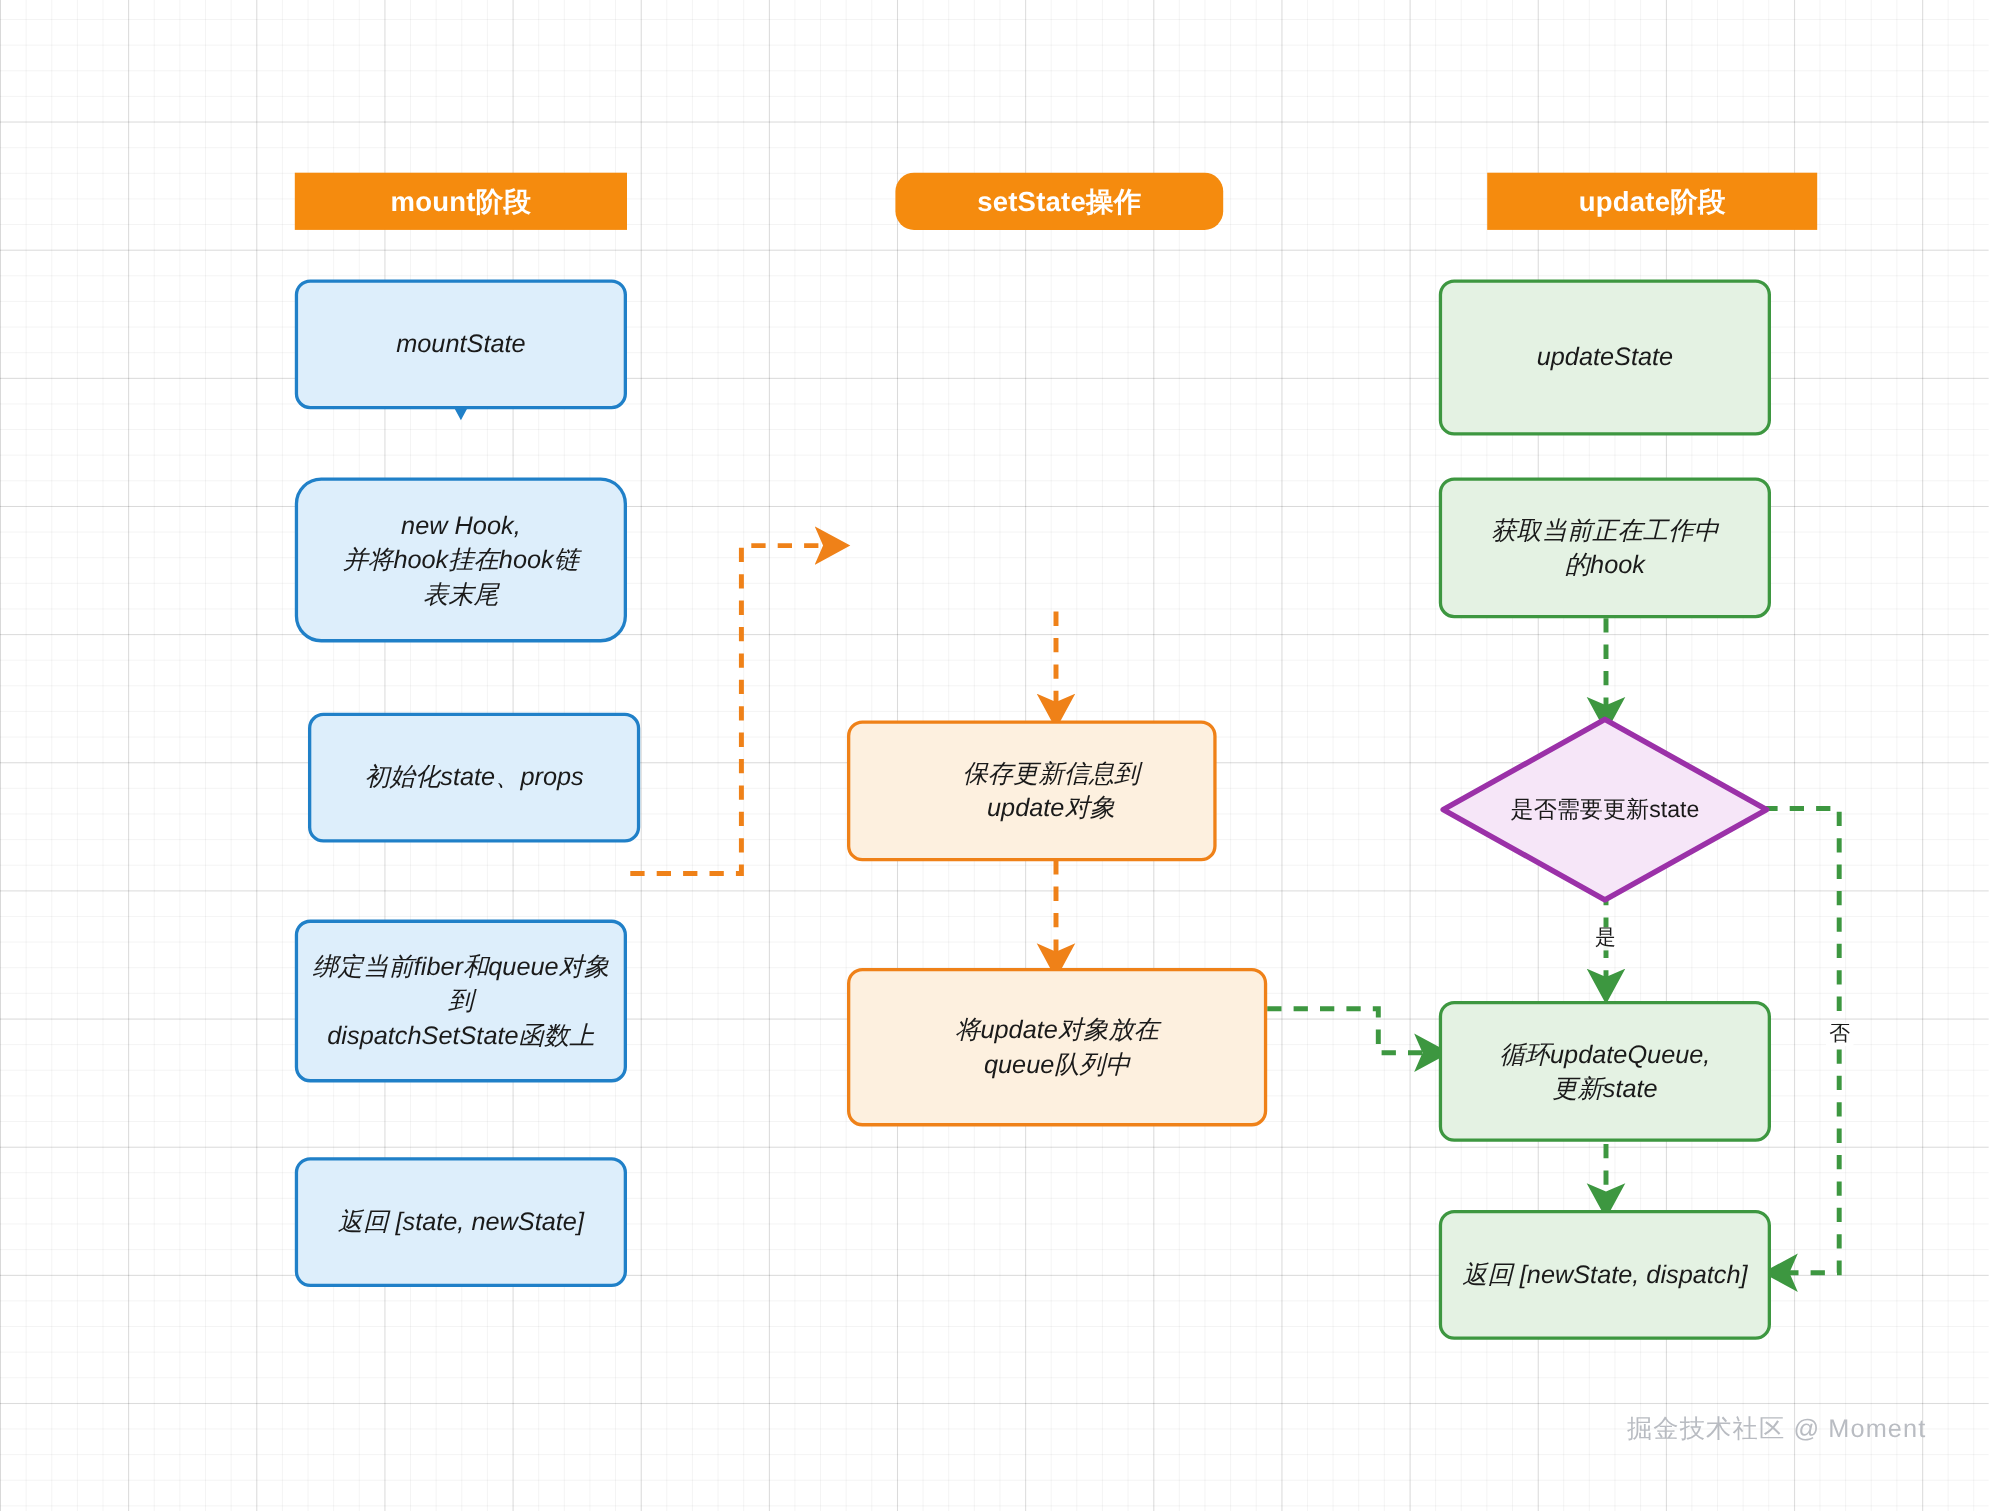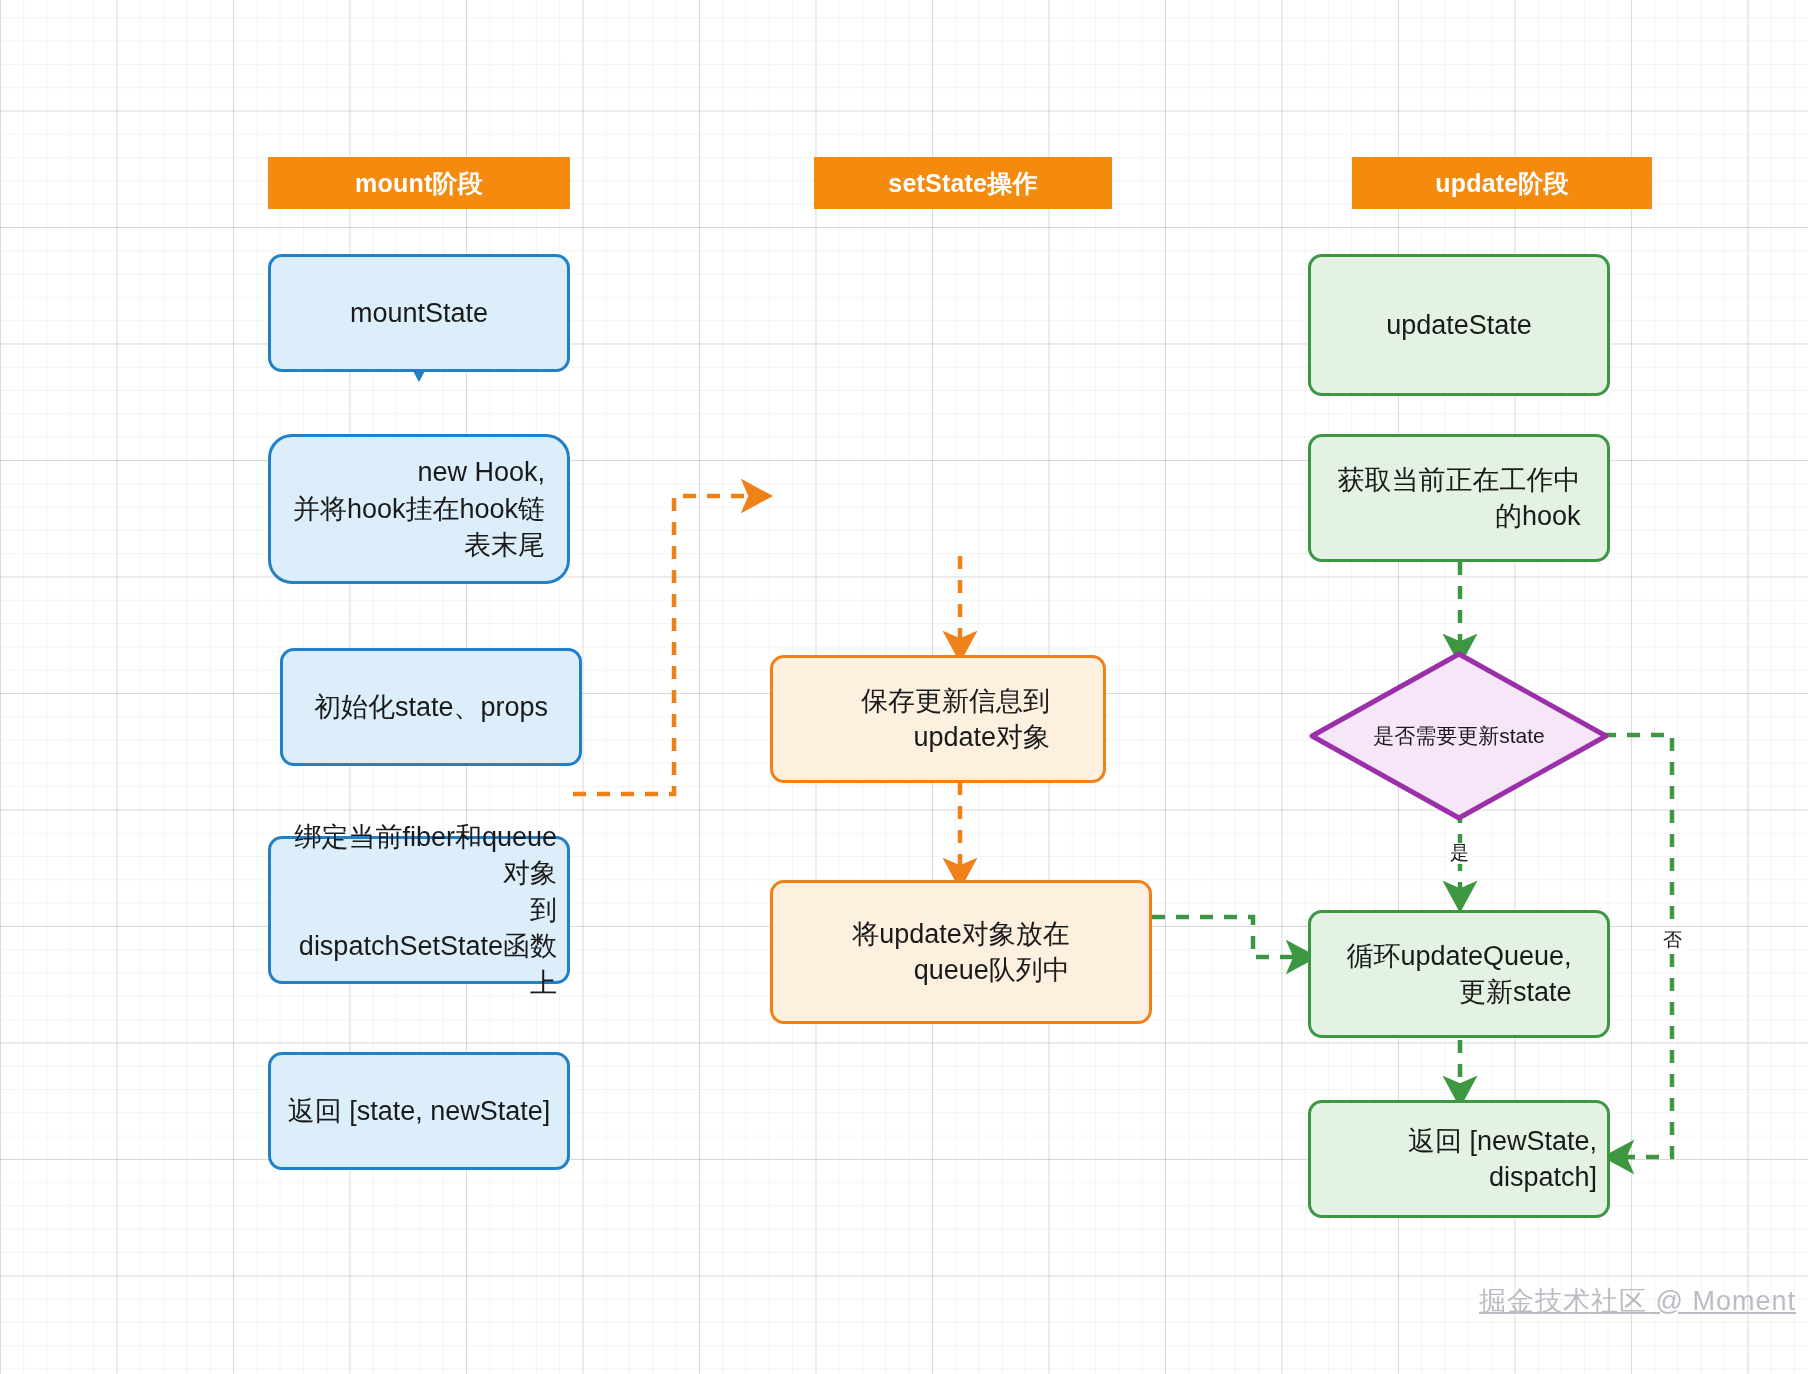--- a/index.html
+++ b/index.html
@@ -48,27 +48,28 @@
     letter-spacing: 0.2px;
     height: 52px;
   }
 
   .node {
     position: absolute;
     box-sizing: border-box;
     display: flex;
     align-items: center;
     justify-content: center;
-    text-align: right;
+    text-align: center;
     border-radius: 14px;
-    font-size: 27px;
+    font-size: 23px;
     line-height: 1.35;
     color: #1a1a1a;
     padding: 6px 10px;
     white-space: pre-line;
+    font-style: italic;
   }
   .node.blue {
     border: 3px solid #2080c8;
     background: #ddeefb;
   }
   .node.orange {
     border: 3px solid #ef8118;
     background: #fdf0df;
   }
   .node.green {
@@ -97,25 +98,24 @@
     position: absolute;
     font-size: 19px;
     color: #1a1a1a;
     background: rgba(255,255,255,0.92);
     padding: 0 3px;
     line-height: 1.1;
   }
 
   .watermark {
     position: absolute;
-    font-size: 27px;
+    font-size: 23px;
     color: #b9bcc2;
     letter-spacing: 1px;
     white-space: nowrap;
-    text-decoration: underline;
   }
 </style>
 </head>
 <body>
 
 <div id="canvas">
 
   <svg id="edges" viewBox="0 0 1808 1374" xmlns="http://www.w3.org/2000/svg">
     <defs>
       <marker id="ah-blue" markerWidth="9" markerHeight="9" refX="3.2" refY="4.5" orient="auto" markerUnits="strokeWidth">
@@ -152,21 +152,21 @@
     <g stroke="#3d9740" stroke-width="4.5" fill="none" stroke-dasharray="13,11">
       <path d="M1460,322 L1460,364" marker-end="url(#ah-green)"></path>
       <path d="M1460,538 L1460,648" marker-end="url(#ah-green)"></path>
       <path d="M1460,810 L1460,895" marker-end="url(#ah-green)"></path>
       <path d="M1460,1016 L1460,1090" marker-end="url(#ah-green)"></path>
       <path d="M1603,735 L1672,735 L1672,1157 L1620,1157" marker-end="url(#ah-green)"></path>
     </g>
   </svg>
 
   <div class="phase-title" style="left:268px; top:157px; width:302px;">mount阶段</div>
-  <div class="phase-title" style="left:814px; top:157px; width:298px;">setState操作</div>
+  <div class="phase-title" style="left:814px; top:157px; width:298px;border-radius:17px;">setState操作</div>
   <div class="phase-title" style="left:1352px; top:157px; width:300px;">update阶段</div>
 
   <div class="node blue" style="left:268px; top:254px; width:302px; height:118px;">mountState</div>
   <div class="node blue" style="left:268px; top:434px; width:302px; height:150px;border-radius:24px;">new Hook,
 并将hook挂在hook链
 表末尾</div>
   <div class="node blue" style="left:280px; top:648px; width:302px; height:118px;">初始化state、props</div>
   <div class="node blue" style="left:268px; top:836px; width:302px; height:148px;">绑定当前fiber和queue对象
 到
 dispatchSetState函数上</div>

